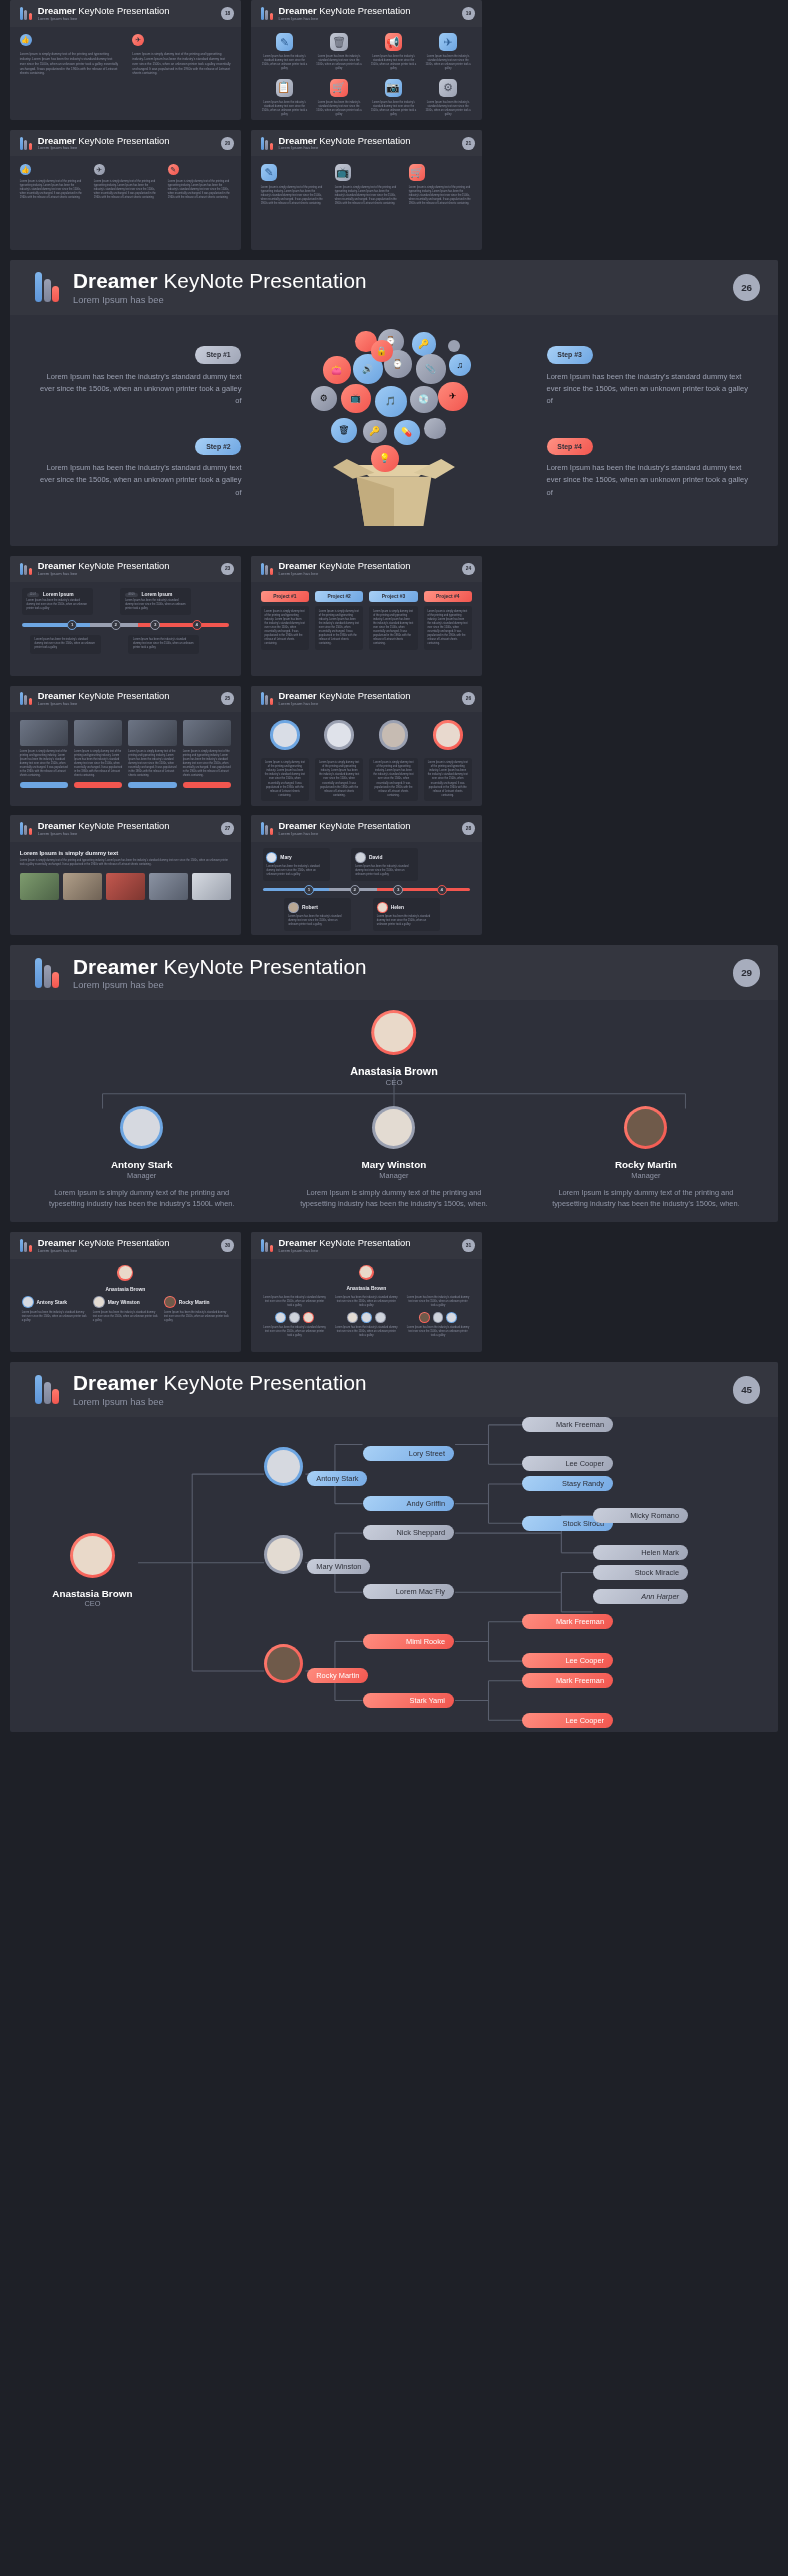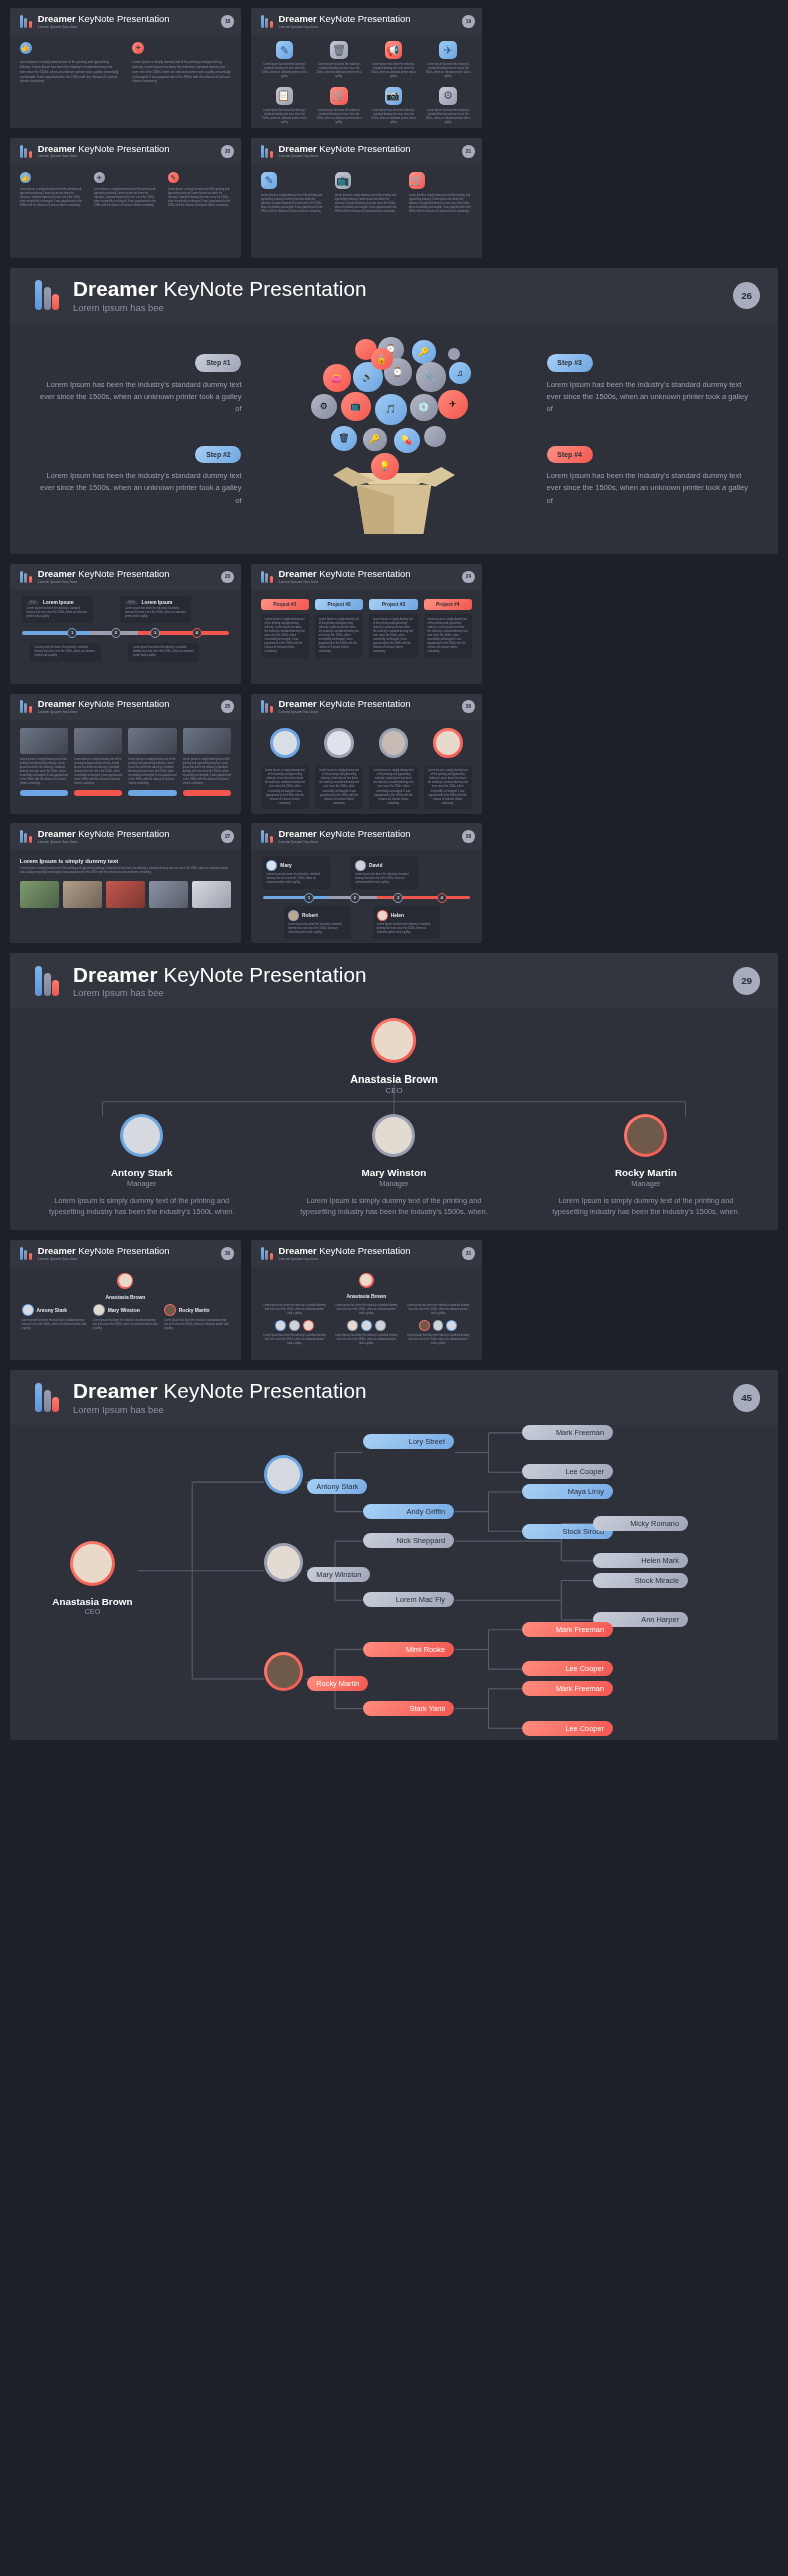--- a/index.html
+++ b/index.html
@@ -4,21 +4,21 @@
 <title>Dreamer KeyNote Presentation</title>
 <style>
   * { box-sizing: border-box; margin: 0; padding: 0; }
   html, body {
     background: #1e2027;
     font-family: "Liberation Sans", sans-serif;
     width: 788px;
   }
   body { padding: 0 0 11.8px 0; }
 
-  .page { width: 788px; margin: 8px auto; }
+  .page { width: 788px; margin: 0 auto; }
 
   
   .slide {
     background: #2e303a;
     position: relative;
     overflow: hidden;
   }
   .slide-head {
     background: #34363f;
     display: flex;
@@ -871,35 +871,35 @@
       </div>
       <div style="position:absolute;left:254px;top:118px;text-align:center;">
         <div class="ring grey" style="display:inline-block;"><div class="avatar" style="width:33px;height:33px;background:#e3dbd2;"></div></div>
         <div class="pill grey" style="position:relative;left:0;top:-4.9px;display:inline-block;">Mary Winston</div>
       </div>
       <div style="position:absolute;left:254px;top:227px;text-align:center;">
         <div class="ring red" style="display:inline-block;"><div class="avatar" style="width:33px;height:33px;background:#6f5a4a;"></div></div>
         <div class="pill red" style="position:relative;left:0;top:-4.9px;display:inline-block;">Rocky Martin</div>
       </div>
 
-      <div class="pill blue" style="left:353px;top:9px;width:91px;">Lory Street</div>
+      <div class="pill blue" style="left:353px;top:29px;width:91px;">Lory Street</div>
       <div class="pill blue" style="left:353px;top:79px;width:91px;">Andy Griffin</div>
       <div class="pill grey" style="left:353px;top:108px;width:91px;">Nick Sheppard</div>
       <div class="pill grey" style="left:353px;top:167px;width:91px;">Lorem Mac`Fly</div>
       <div class="pill red" style="left:353px;top:217px;width:91px;">Mimi Rooke</div>
       <div class="pill red" style="left:353px;top:276px;width:91px;">Stark Yami</div>
 
       <div class="pill grey" style="left:512px;top:0px;width:91px;">Mark Freeman</div>
       <div class="pill grey" style="left:512px;top:39px;width:91px;">Lee Cooper</div>
-      <div class="pill blue" style="left:512px;top:59px;width:91px;">Maya Liroy</div>
+      <div class="pill blue" style="left:512px;top:59px;width:91px;">Stasy Randy</div>
       <div class="pill blue" style="left:512px;top:99px;width:91px;">Stock Sirocu</div>
       <div class="pill grey" style="left:583px;top:91px;width:95px;">Micky Romano</div>
       <div class="pill grey" style="left:583px;top:128px;width:95px;">Helen Mark</div>
       <div class="pill grey" style="left:583px;top:148px;width:95px;">Stock Miracle</div>
-      <div class="pill grey" style="left:583px;top:187px;width:95px;">Ann Harper</div>
+      <div class="pill grey" style="left:583px;top:172px;width:95px;font-style:italic;">Ann Harper</div>
       <div class="pill red" style="left:512px;top:197px;width:91px;">Mark Freeman</div>
       <div class="pill red" style="left:512px;top:236px;width:91px;">Lee Cooper</div>
       <div class="pill red" style="left:512px;top:256px;width:91px;">Mark Freeman</div>
       <div class="pill red" style="left:512px;top:296px;width:91px;">Lee Cooper</div>
     </div>
   </div>
 
 </div>
 
 

